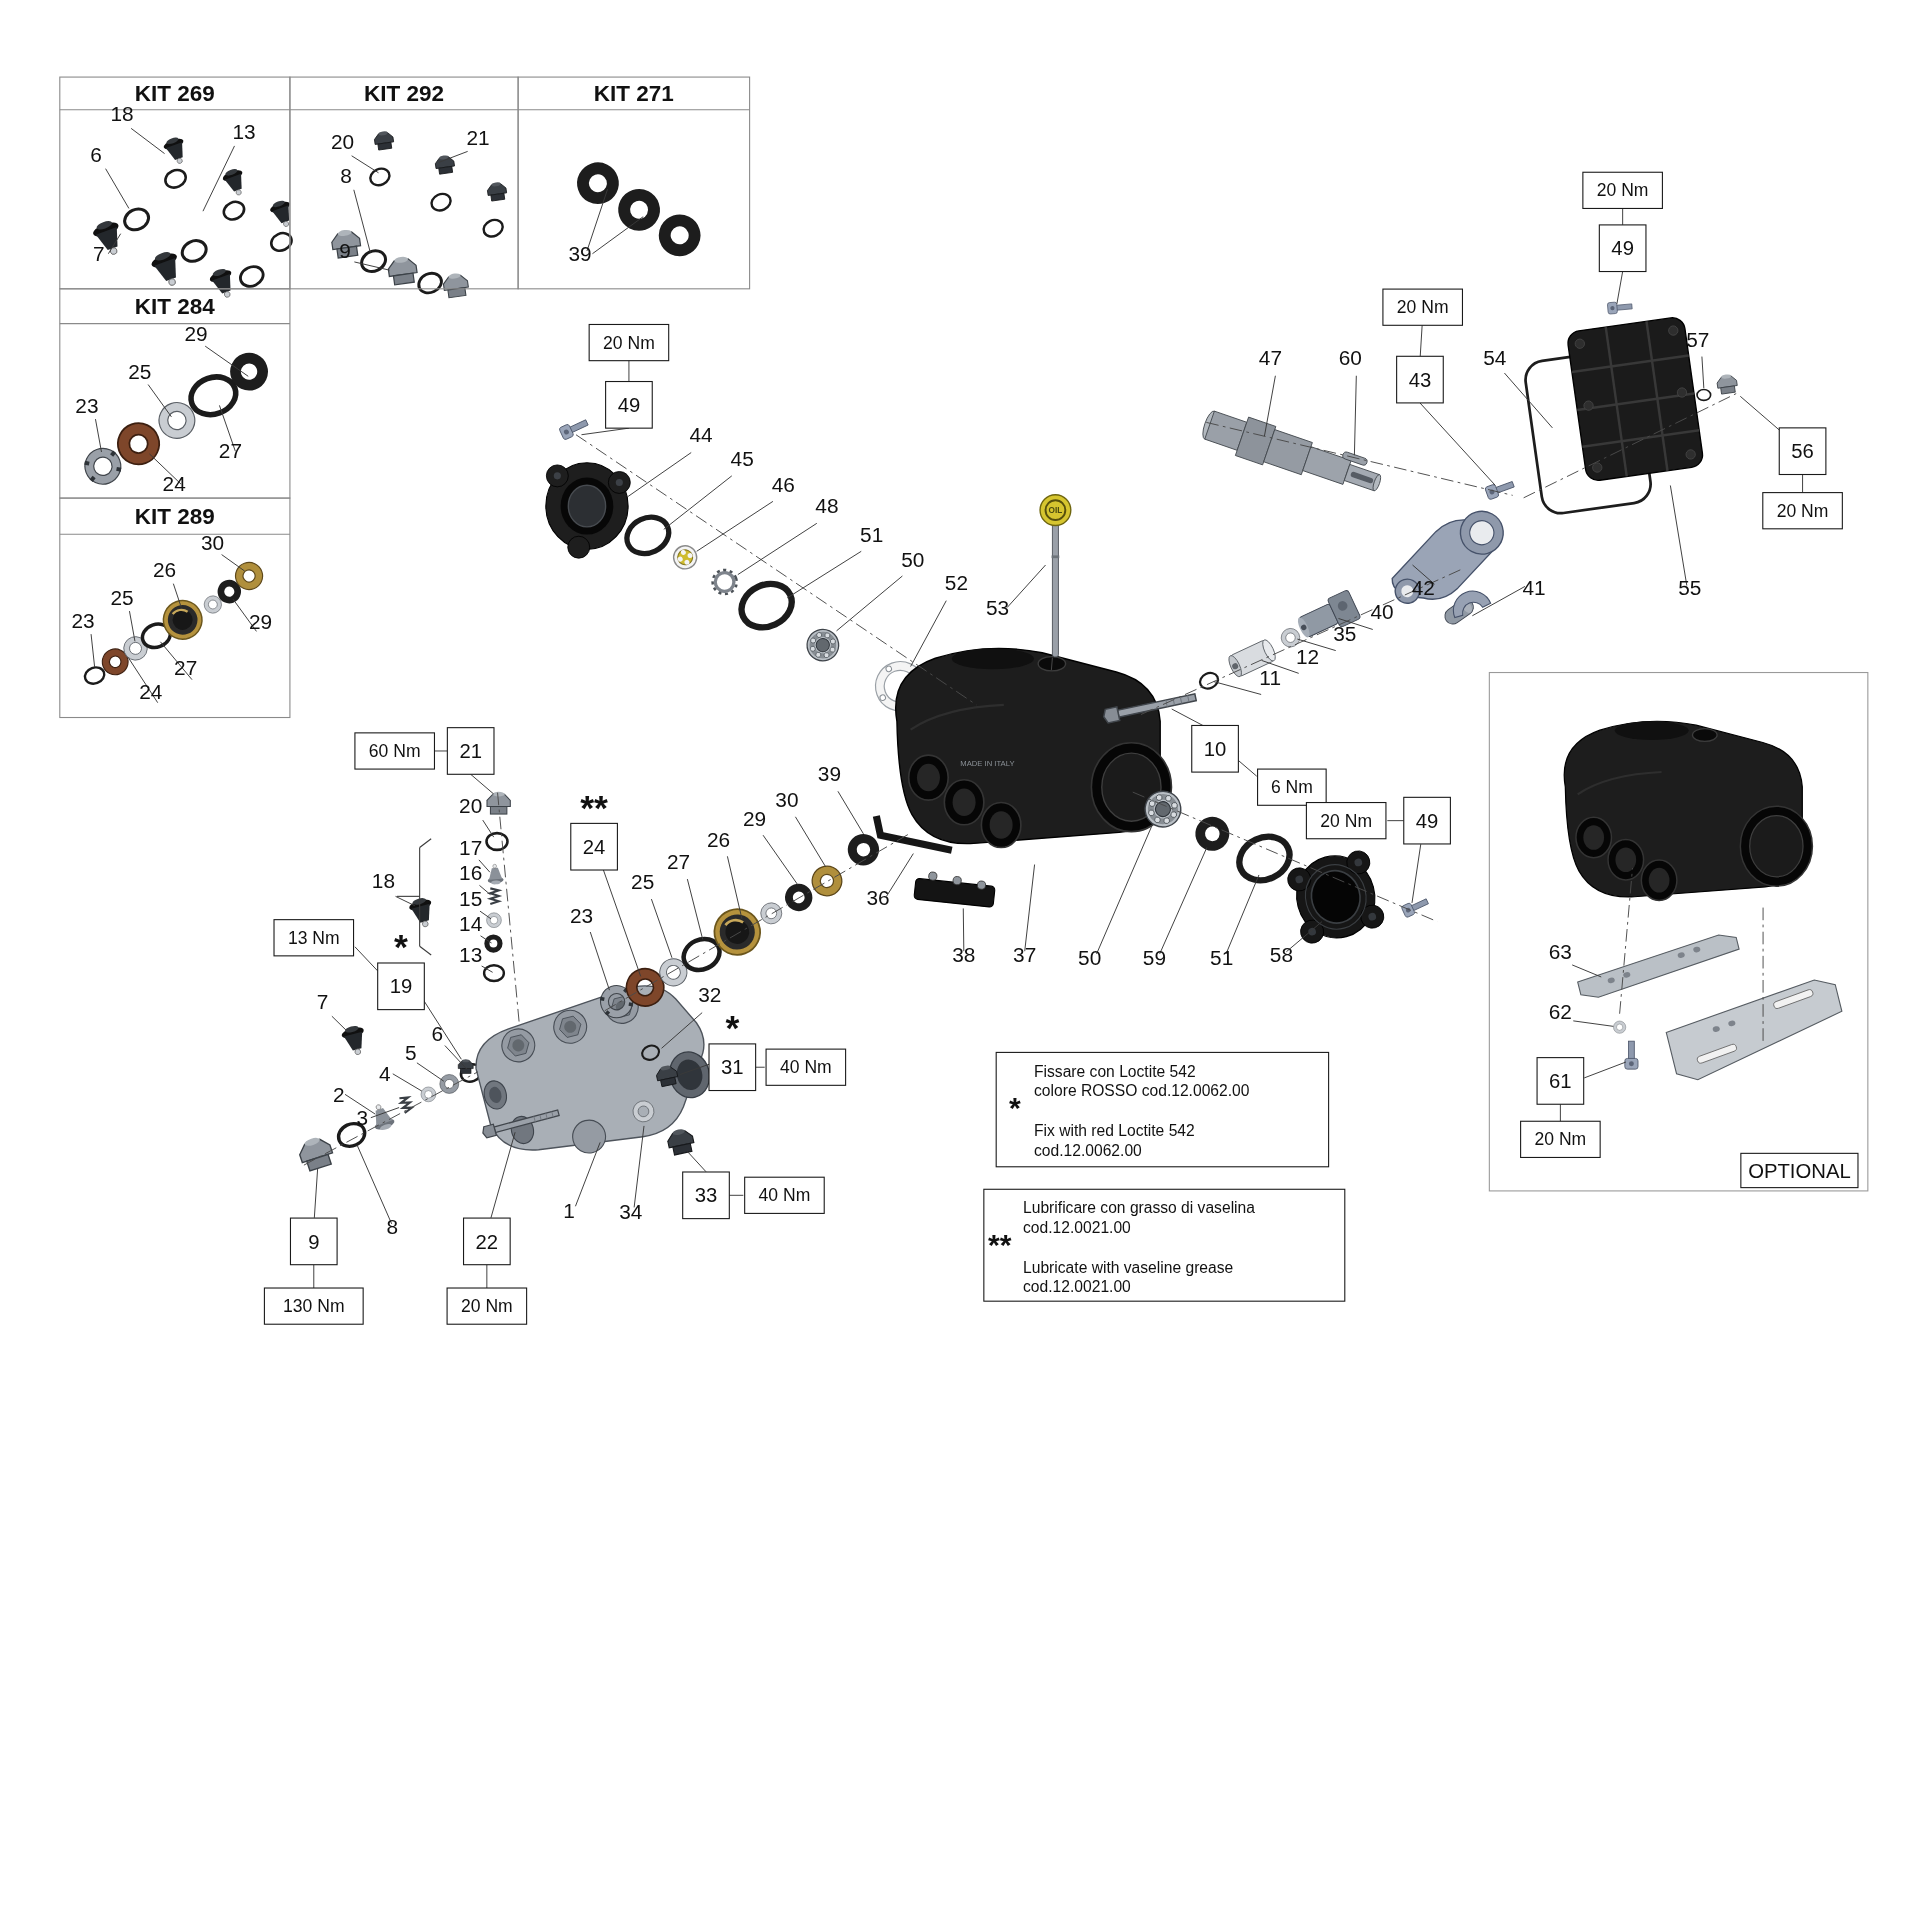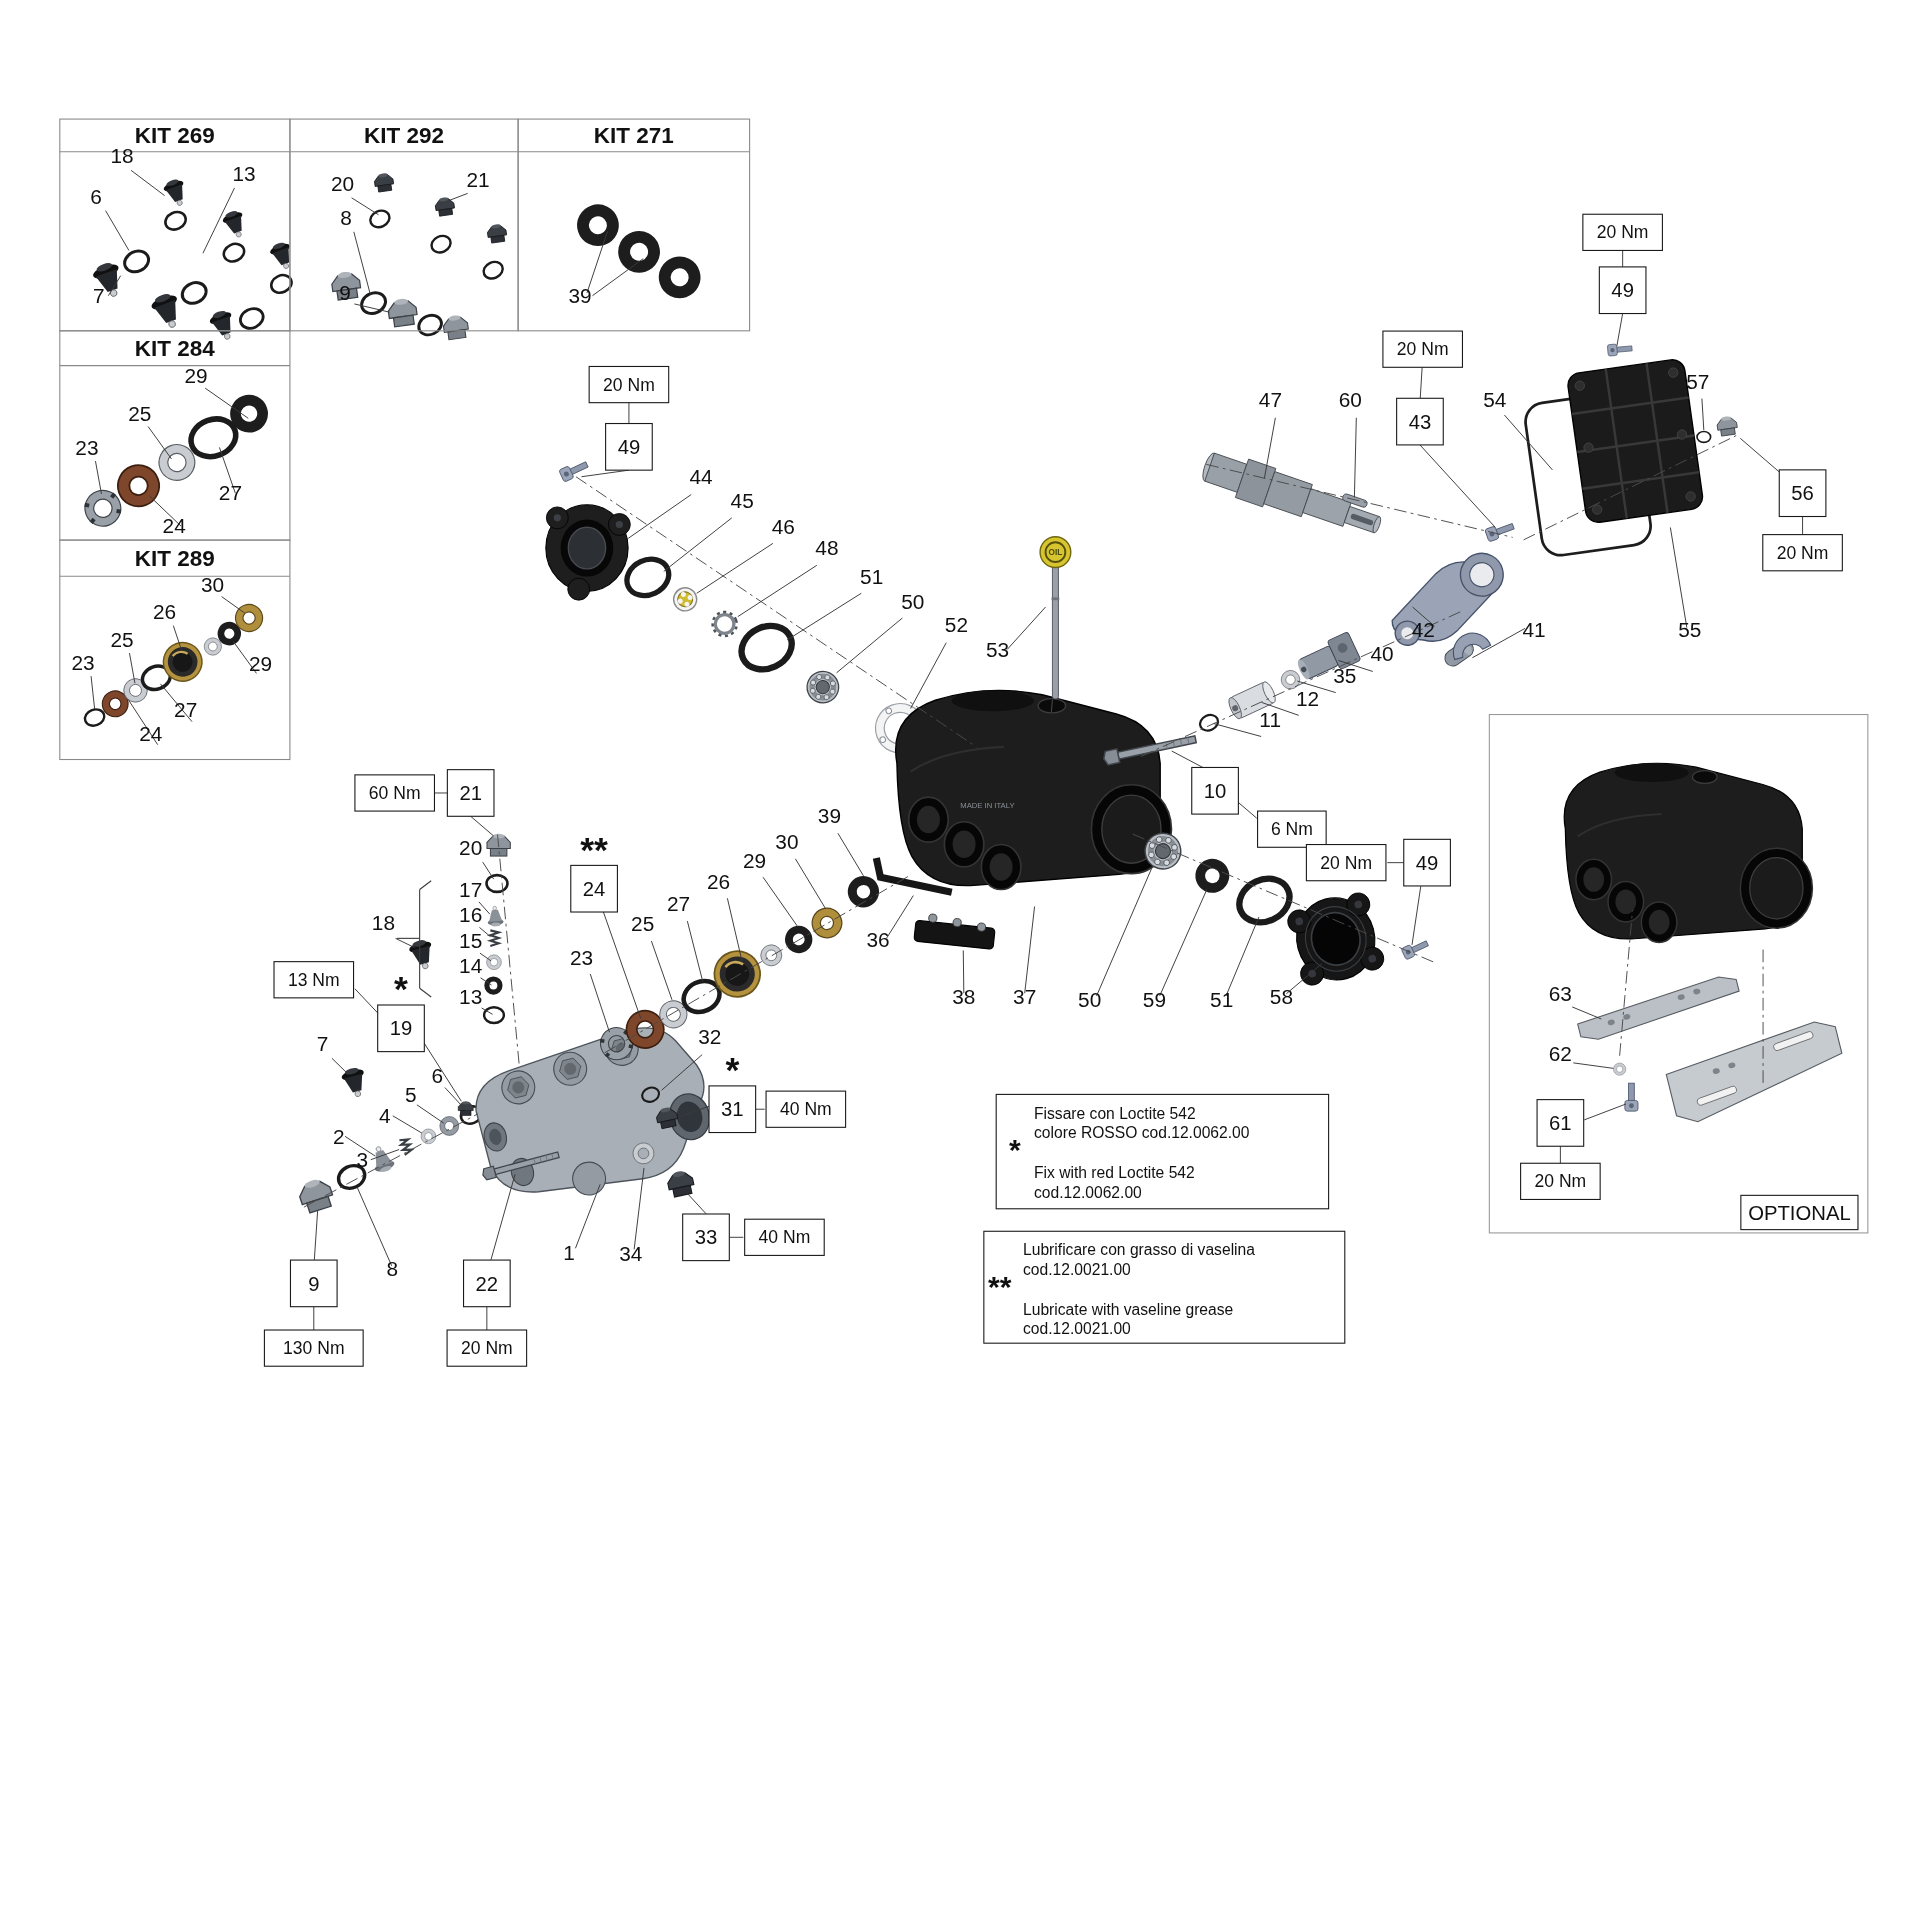--- a/index.html
+++ b/index.html
@@ -1,16 +1,16 @@
 <!DOCTYPE html>
 <html style="font-size:6.2px"><head>
 <meta charset="utf-8">
 <style>
   html,body{margin:0;padding:0;background:#fff;}
-  #wrap{width:100%;margin-top:42px;}
+  #wrap{width:100%;}
   svg{display:block;width:100%;height:auto;background:#fff;}
   text{font-family:"Liberation Sans",sans-serif;fill:#111;}
   .pl{font-size:76px;text-anchor:middle;}
   .bt{font-size:74px;text-anchor:middle;}
   .tq{font-size:64px;text-anchor:middle;}
   .kt{font-size:82px;font-weight:bold;text-anchor:middle;}
   .nt{font-size:57px;text-anchor:start;}
   .mk{font-size:130px;font-weight:bold;text-anchor:middle;}
   .nmk{font-size:110px;font-weight:bold;text-anchor:middle;}
   .opt{font-size:74px;text-anchor:middle;}

